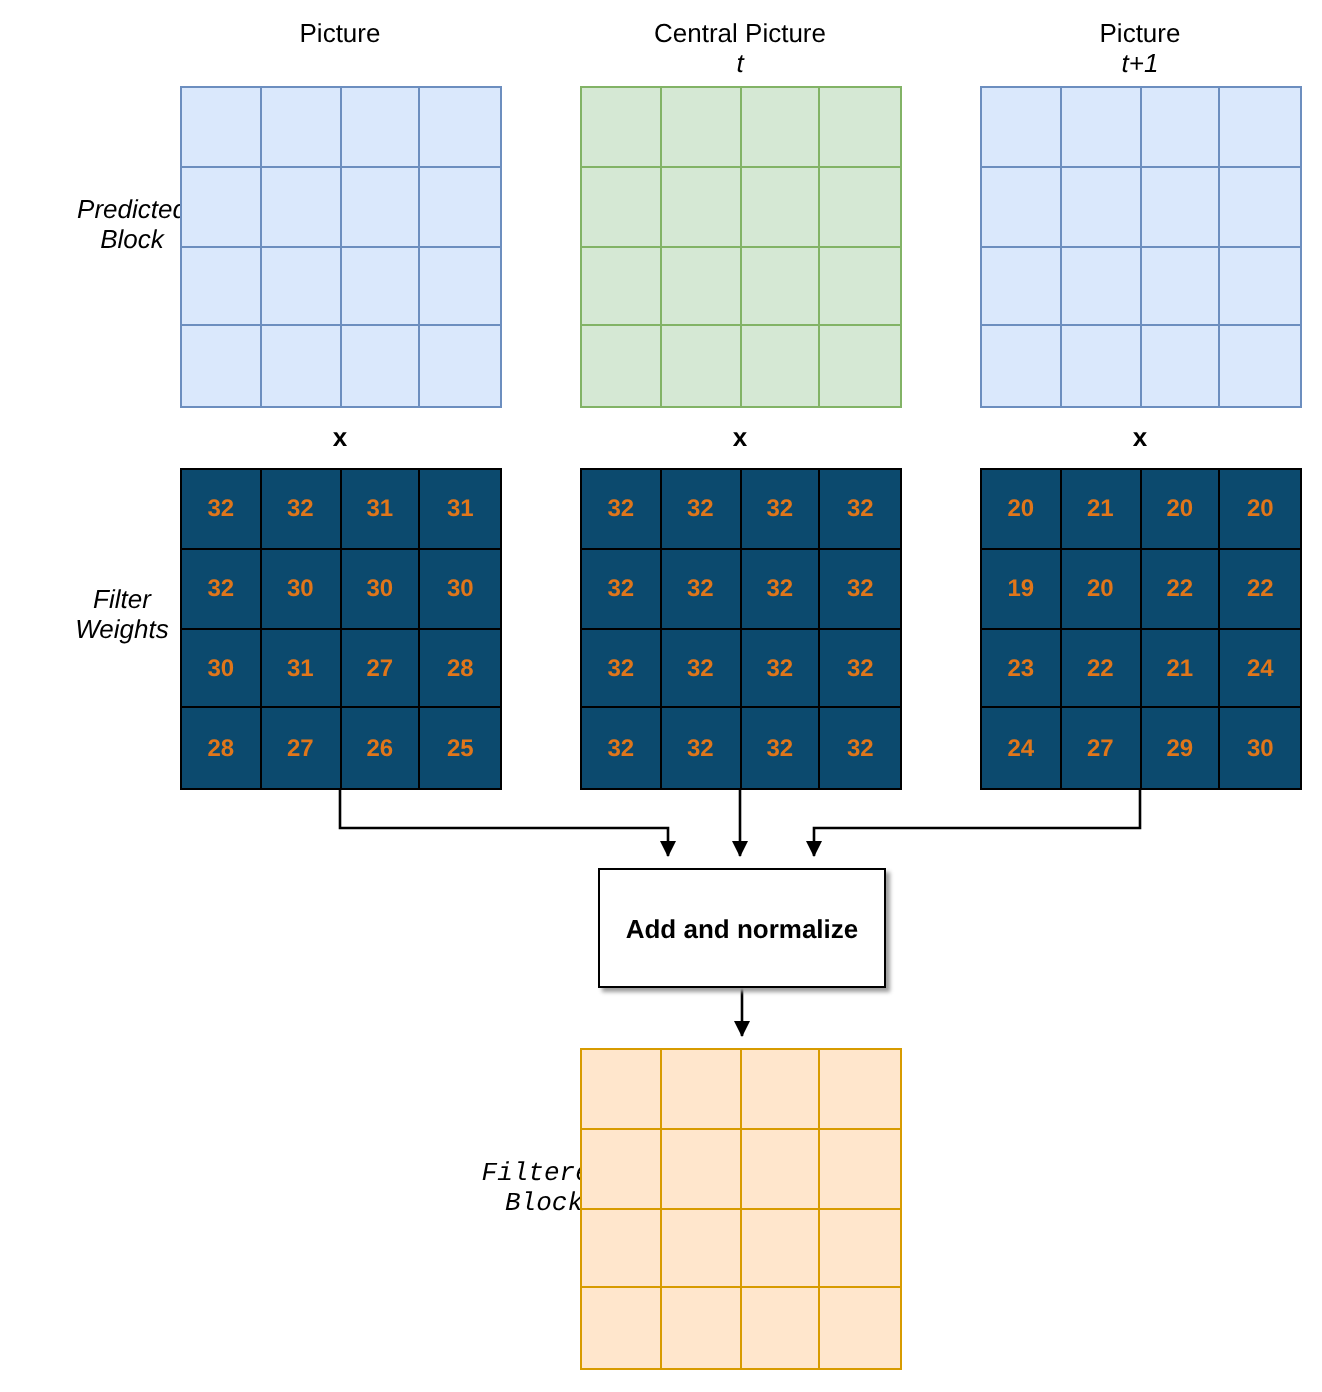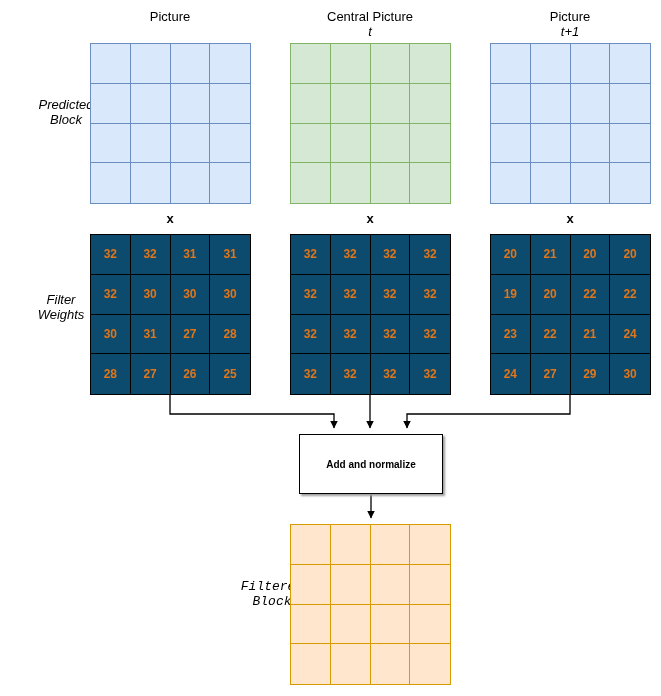--- a/index.html
+++ b/index.html
@@ -28,21 +28,21 @@
   .weight-grid{background:#0c4a6e;border:1.3px solid #000;}
   .weight-grid .wcell{
     border-right:1.3px solid #000;border-bottom:1.3px solid #000;
     display:flex;align-items:center;justify-content:center;
     font-weight:bold;font-size:12px;color:var(--weight-text);
   }
   .process-box{
     position:absolute;left:299px;top:434px;width:144px;height:60px;box-sizing:border-box;
     background:#ffffff;border:1.3px solid #000;box-shadow:2px 2px 2px #9e9e9e;
     display:flex;align-items:center;justify-content:center;
-    font-weight:bold;font-size:10px;
+    font-weight:bold;font-size:13px;
   }
   .arrow-layer{position:absolute;left:0;top:0;width:661px;height:696px;pointer-events:none;}
 </style>
 </head>
 <body>
 
 <div class="canvas">
 
   <div class="col-header" style="left:70px;">
     <span>Picture</span>

